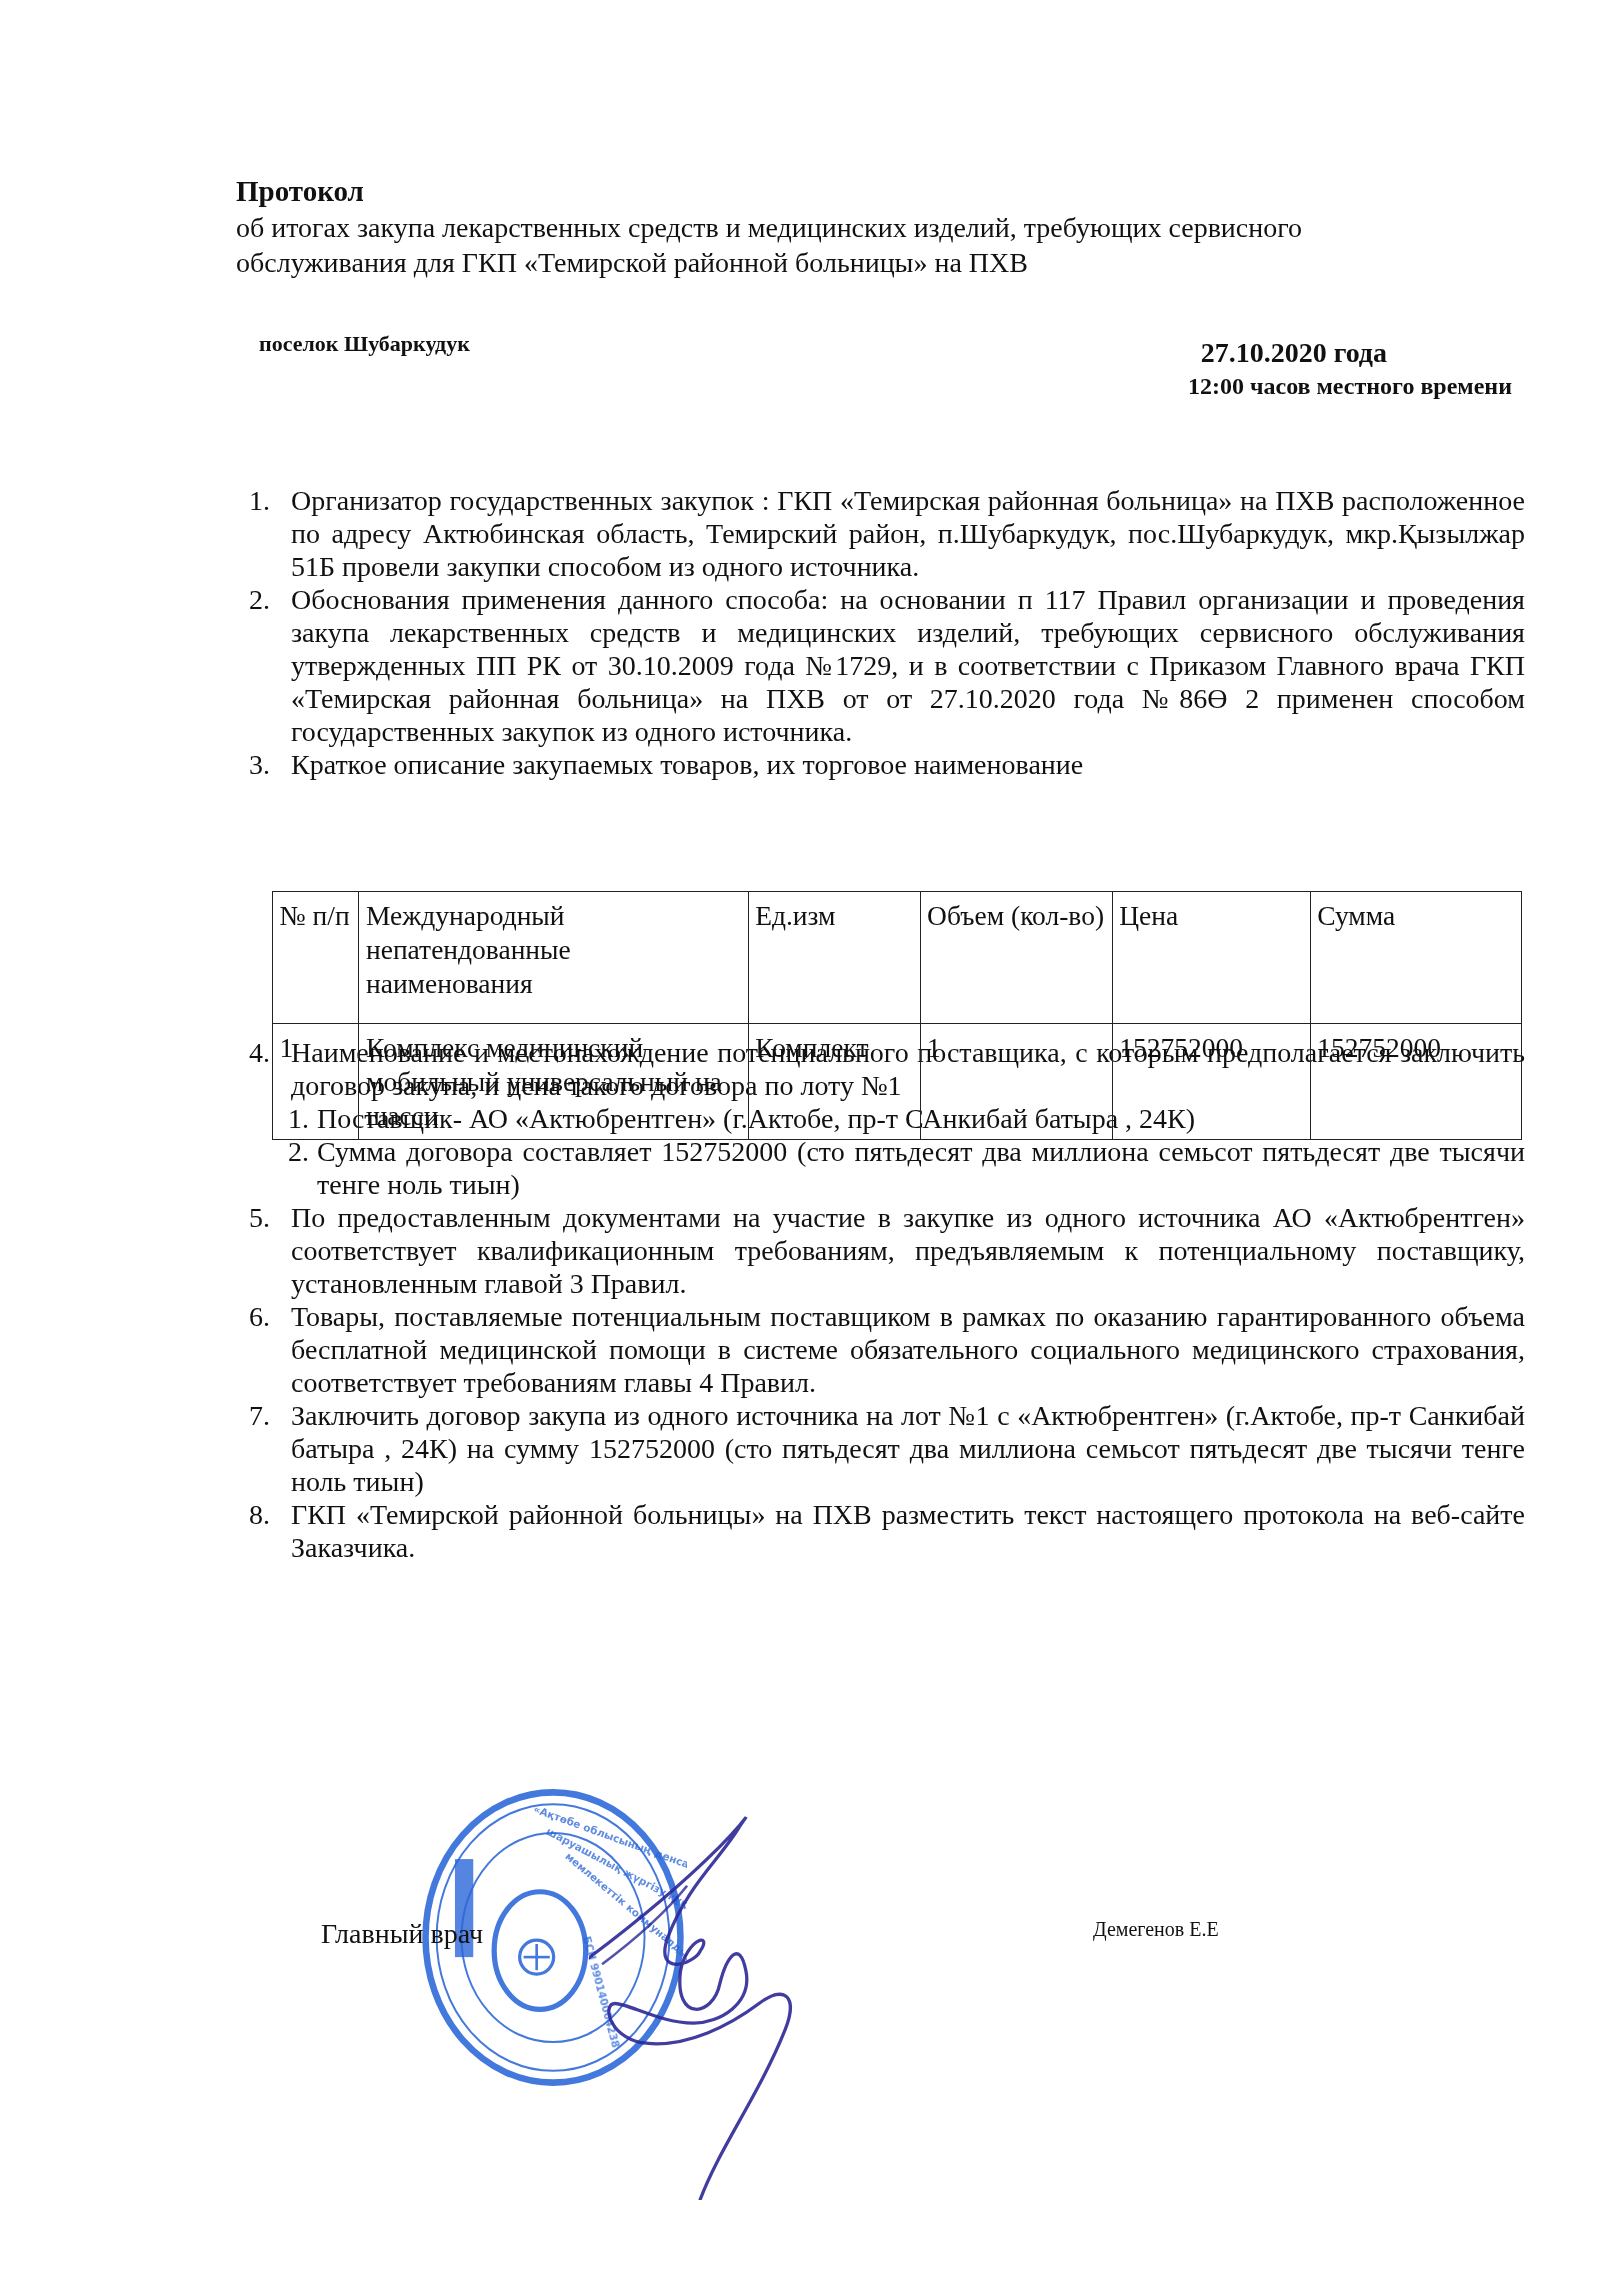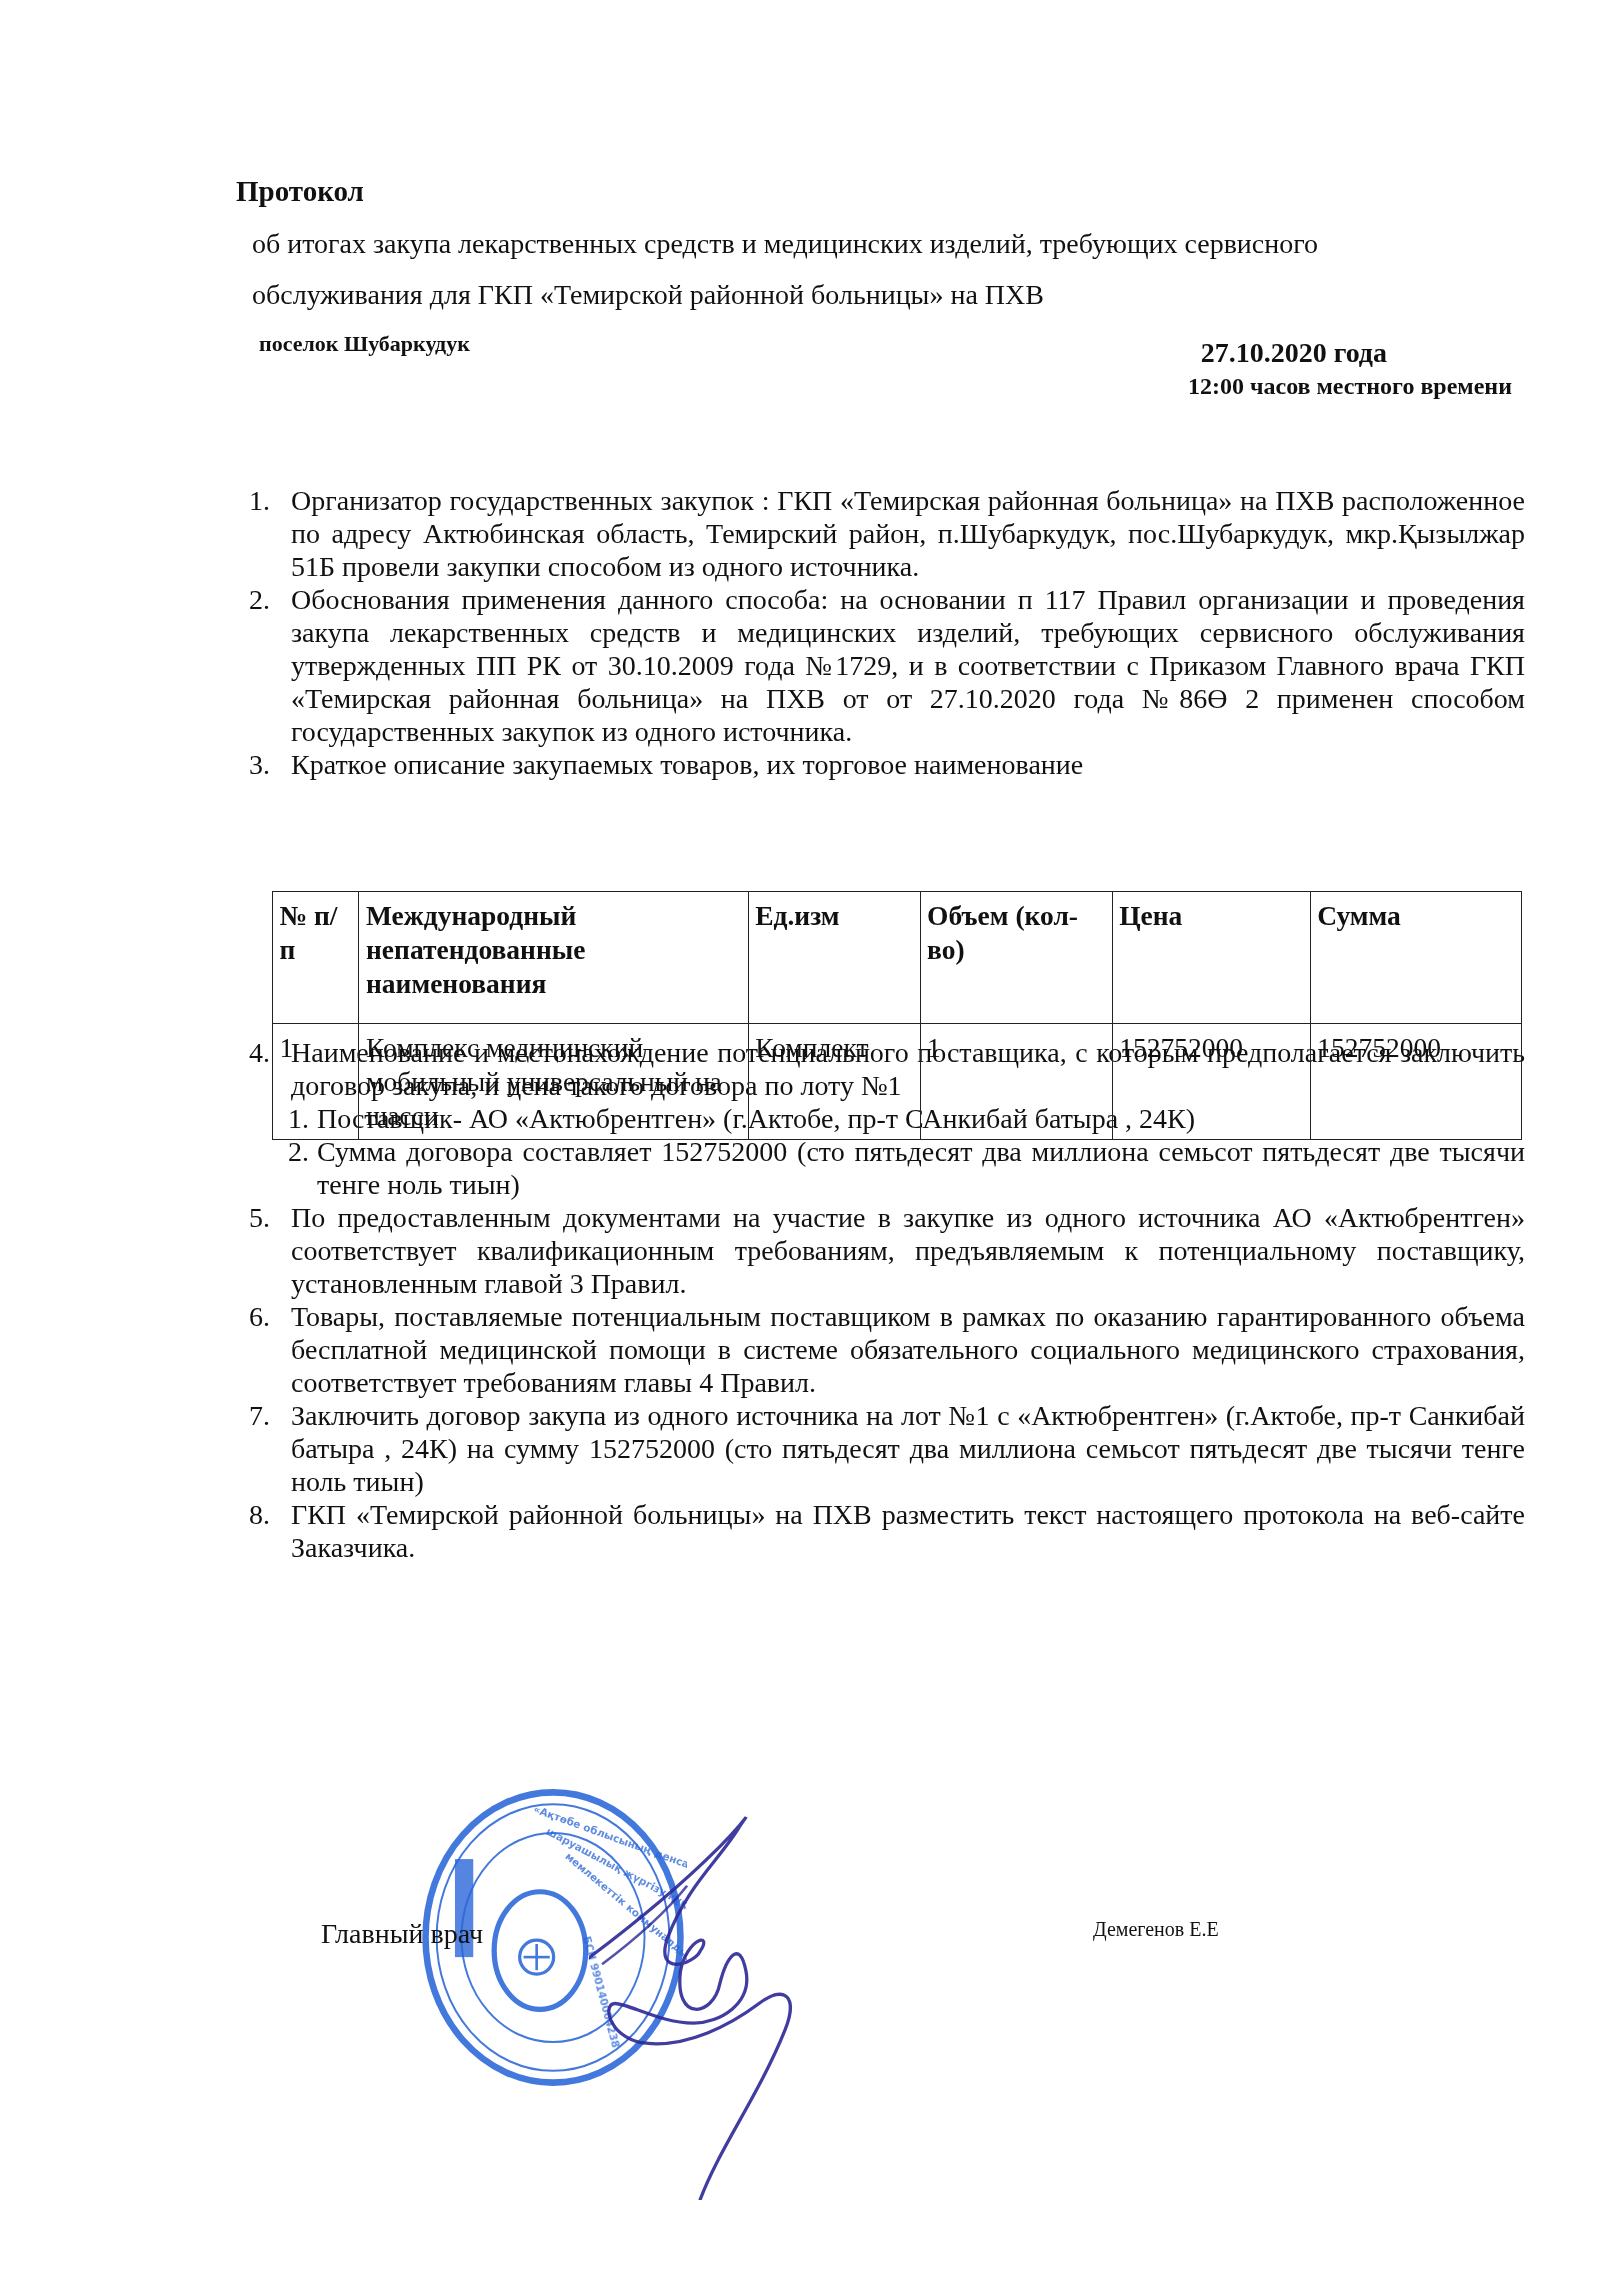--- a/index.html
+++ b/index.html
@@ -2,37 +2,37 @@
 <html style="font-size:10.5px"><head>
 <meta charset="utf-8">
 <style>
   html, body { margin: 0; padding: 0; background: #ffffff; }
   body { width: 1623px; height: 2295px; position: relative; overflow: hidden;
          font-family: "Liberation Serif", "DejaVu Serif", serif; color: #111; }
   .page { position: absolute; left: 0; top: 0; width: 1623px; height: 2295px; background: #fff; }
 
   .title-block { position: absolute; left: 236px; top: 173px; width: 1296px; text-align: left; }
   .title { font-weight: bold; font-size: 29px; line-height: 37px; margin: 0; }
-  .subtitle { font-size: 28px; line-height: 35px; margin: 16px; }
+  .subtitle { font-size: 28px; line-height: 35px; margin: 0; }
 
   .place { position: absolute; left: 259px; top: 331px; font-size: 22px; font-weight: bold; }
   .date { position: absolute; right: 177px; top: 337px; font-size: 28px; font-weight: bold; text-align: right; width: 393px; }
   .date .d1 { padding-right: 59px; }
   .time { position: absolute; right: 111px; top: 373px; font-size: 24px; font-weight: bold; }
 
   .body { position: absolute; left: 249px; top: 484px; width: 1276px; font-size: 28px; line-height: 33px; }
   .item { position: relative; padding-left: 42px; text-align: justify; margin: 0; }
   .item .num { position: absolute; left: 0; top: 0; }
   .sub { position: relative; padding-left: 68px; text-align: justify; margin: 0; }
   .sub .num { position: absolute; left: 39px; top: 0; }
 
   table.goods { position: absolute; left: 272px; top: 891px; width: 1250px; border-collapse: collapse;
                 font-size: 27.5px; line-height: 34px; }
   table.goods th, table.goods td { border: 1.3px solid #222; vertical-align: top; padding: 6.5px 6.5px; text-align: left; }
-  table.goods th { font-weight: bold; height: 118px; }
+  table.goods th { font-weight: normal; height: 118px; }
   table.goods td { height: 97px; }
   .c1 { width: 72px; } .c2 { width: 373px; } .c3 { width: 157px; margin-left: 8px; }
   .c4 { width: 177px; } .c5 { width: 183px; } .c6 { width: 196px; }
   td.num-cell { text-align: right; }
   td.name-cell { text-align: justify; }
 
   .sig-label { position: absolute; left: 321px; top: 1918px; font-size: 28px; }
   .sig-name { position: absolute; left: 1093px; top: 1918px; font-size: 20px; }
 
   .stamp { position: absolute; left: 419px; top: 1787px; width: 268px; height: 301px; }

